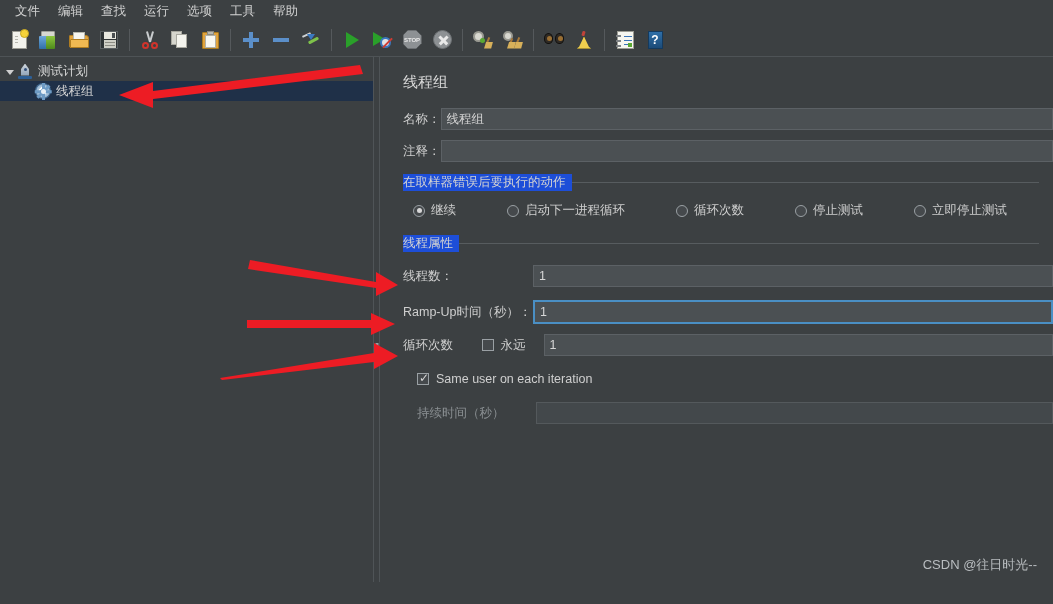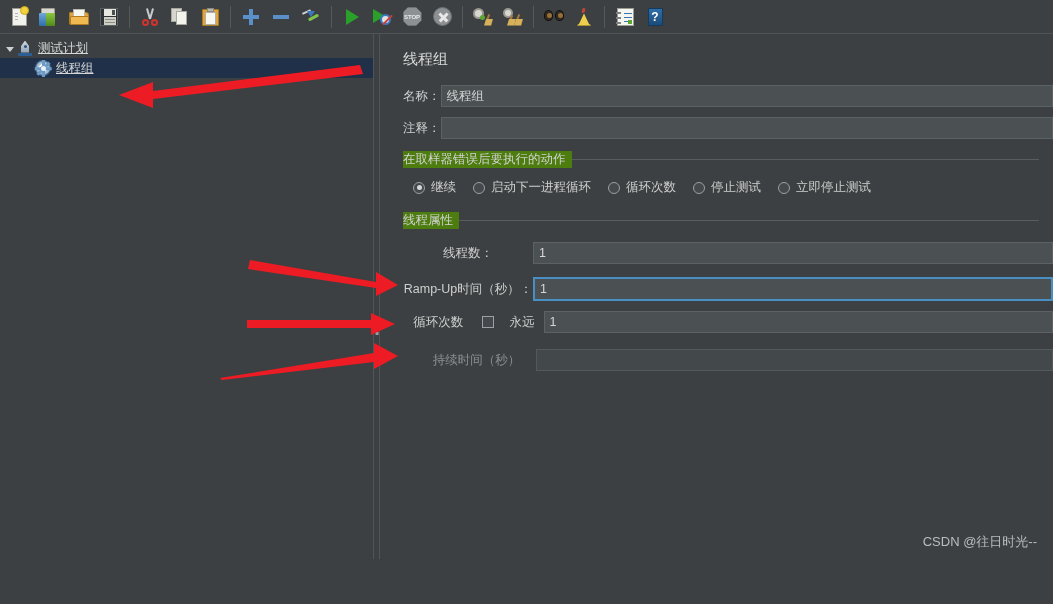--- a/index.html
+++ b/index.html
@@ -197,21 +197,20 @@
     position: relative;
     overflow: hidden;
   }
   .tree-row {
     height: 20px;
     display: flex; align-items: center;
     font-size: 12.5px;
     color: #d6d6d6;
     white-space: nowrap;
     cursor: default;
-    text-decoration: underline;
   }
   .tree-row.selected { background: #1f3048; }
   .tw {
     width: 16px; text-align: center;
     color: #c8c8c8; font-size: 10px; flex: none;
   }
   .chev { display:inline-block; width:0; height:0; }
   .chev.down { border-left:4px solid transparent; border-right:4px solid transparent; border-top:5px solid #cfcfcf; }
   .chev.right { border-top:4px solid transparent; border-bottom:4px solid transparent; border-left:5px solid #cfcfcf; }
 
@@ -258,21 +257,21 @@
     flex: 1;
     background: #3c4042;
     position: relative;
     padding: 12px 0 0 18px;
     overflow: hidden;
   }
   .panel-title {
     color: #d9d9d9; font-size: 15px; margin: 4px 0 16px 5px;
   }
   .row { display: flex; align-items: center; margin-bottom: 10px; }
-  .lbl { color: #cfcfcf; font-size: 12.5px; white-space: nowrap; text-align: center; }
+  .lbl { color: #cfcfcf; font-size: 12.5px; white-space: nowrap; }
   .lbl.dim { color: #8b9093; }
 
   .inp {
     background: #4b5053;
     border: 1px solid #5c6165;
     color: #d6d6d6;
     font-size: 12.5px;
     height: 22px;
     padding: 0 5px;
     outline: none;
@@ -283,27 +282,27 @@
     background: #4b5053;
     height: 24px;
   }
   .inp.disabled { background: #43484b; border-color: #54595c; color: #7d8285; }
 
   
   .group { position: relative; margin: 6px 0 0 5px; padding-top: 10px; }
   .group > .gtitle {
     position: absolute; top: -2px; left: 0;
     color: #d2d2d2; font-size: 12.5px;
-    background: #4d7c0f; padding-right: 6px; z-index: 2;
+    background: #1d4ed8; padding-right: 6px; z-index: 2;
   }
   .group > .gline {
     position: absolute; top: 6px; left: 0; right: 14px; height: 1px; background: #575c5f;
   }
 
-  .radios { display: flex; align-items: center; padding: 16px 0 4px 10px; }
+  .radios { display: flex; align-items: center; padding: 16px 0 4px 10px; gap: 34px; }
   .radio-wrap { display: flex; align-items: center; margin-right: 17px; cursor: default; }
   .radio {
     width: 12px; height: 12px; border-radius: 50%;
     border: 1px solid #9aa0a4; background: #45494c;
     margin-right: 6px; position: relative; flex: none;
   }
   .radio.on::after {
     content:""; position:absolute; left:2.5px; top:2.5px;
     width: 5px; height: 5px; border-radius: 50%; background: #d8d8d8;
   }
@@ -328,20 +327,29 @@
     position: absolute; right: 16px; bottom: 8px;
     color: #b9bdc0; font-size: 13px;
   }
 </style>
 </head>
 <body>
 
 <div id="app">
 
 
+  <div class="menubar">
+    <div class="menu-item">文件</div>
+    <div class="menu-item">编辑</div>
+    <div class="menu-item">查找</div>
+    <div class="menu-item">运行</div>
+    <div class="menu-item">选项</div>
+    <div class="menu-item">工具</div>
+    <div class="menu-item">帮助</div>
+  </div>
 
   <div class="toolbar">
     <div class="tb">
       <span class="ic-page">
         <i class="ln" style="top:4px"></i>
           <i class="ln" style="top:7px"></i>
           <i class="ln" style="top:10px"></i>
       </span>
     </div>
     <div class="tb">
@@ -566,20 +574,24 @@
           <input class="inp focused" style="width: 520px;" value="1">
         </div>
 
         <div class="row" style="">
           <span class="lbl" style="width:72px">循环次数</span>
           <span class="cbx" style="margin-left:8px"></span>
           <span class="lbl" style="width:44px">永远</span>
           <input class="inp" style="width: 520px;" value="1">
         </div>
 
+        <div class="cbx-row" style="margin-top:16px">
+          <span class="cbx on"></span>
+          <span class="cbx-lbl">Same user on each iteration</span>
+        </div>
 
 
 
         <div class="row" style="margin-top:16px; margin-left:14px">
           <span class="lbl dim" style="width:120px">持续时间（秒）</span>
           <input class="inp disabled" style="width: 520px;" disabled="" value="">
         </div>
 
       </div>
 

